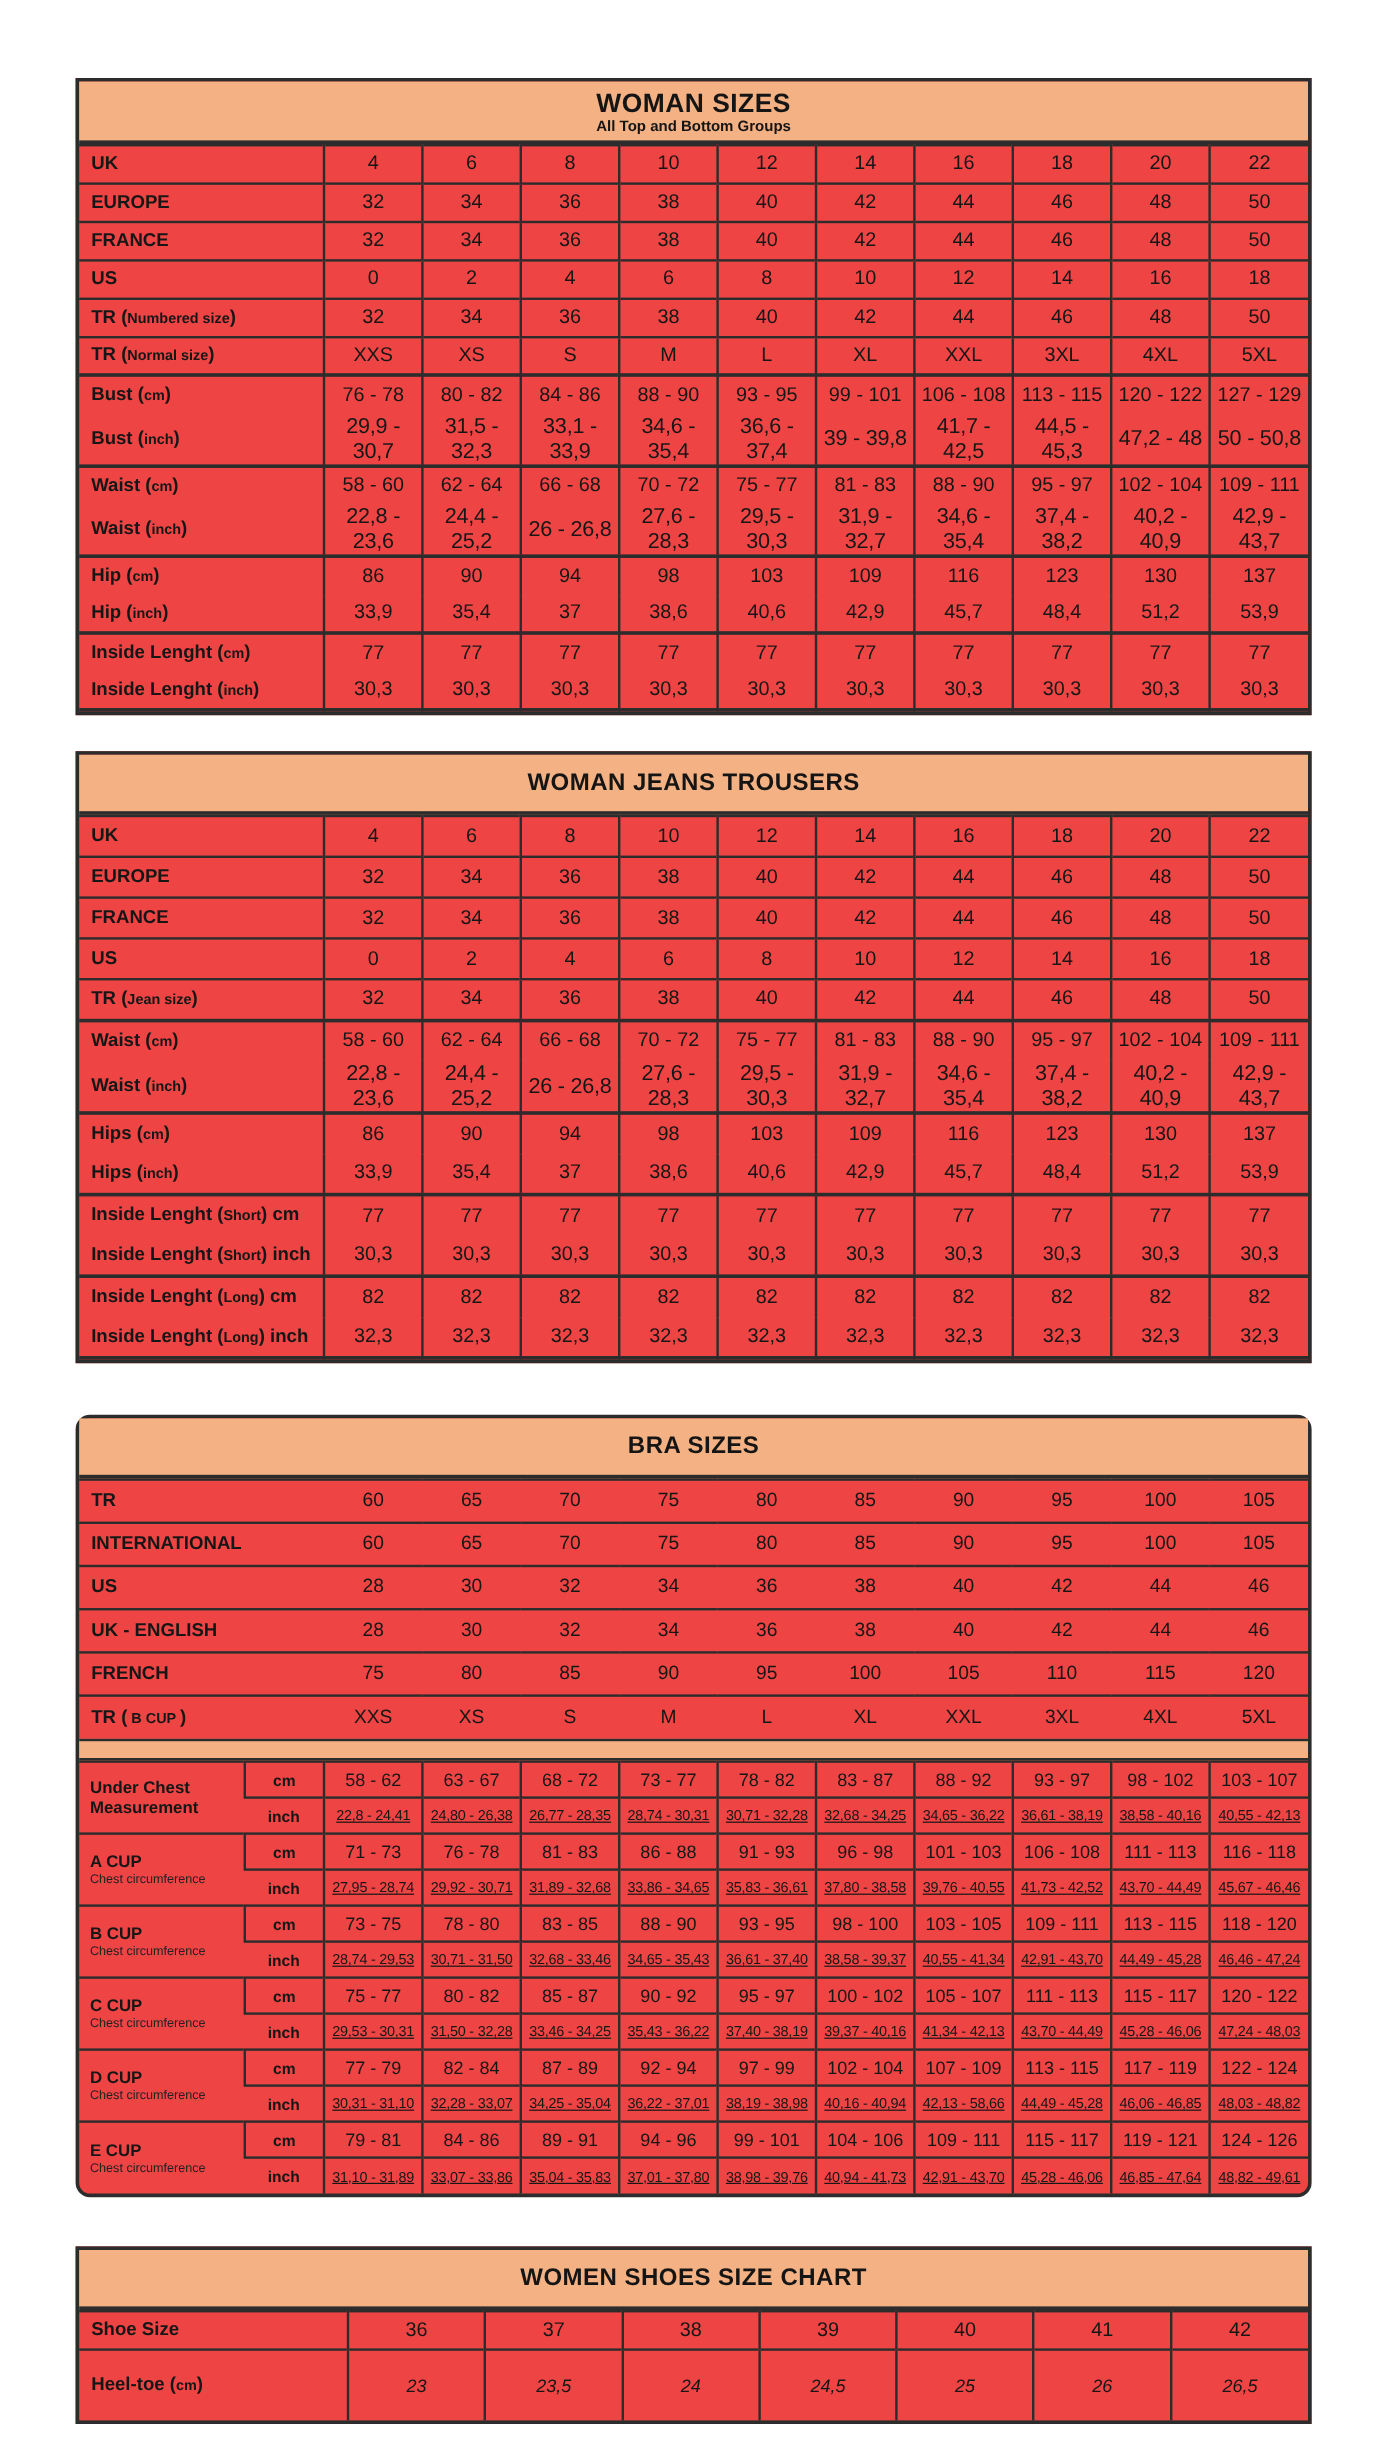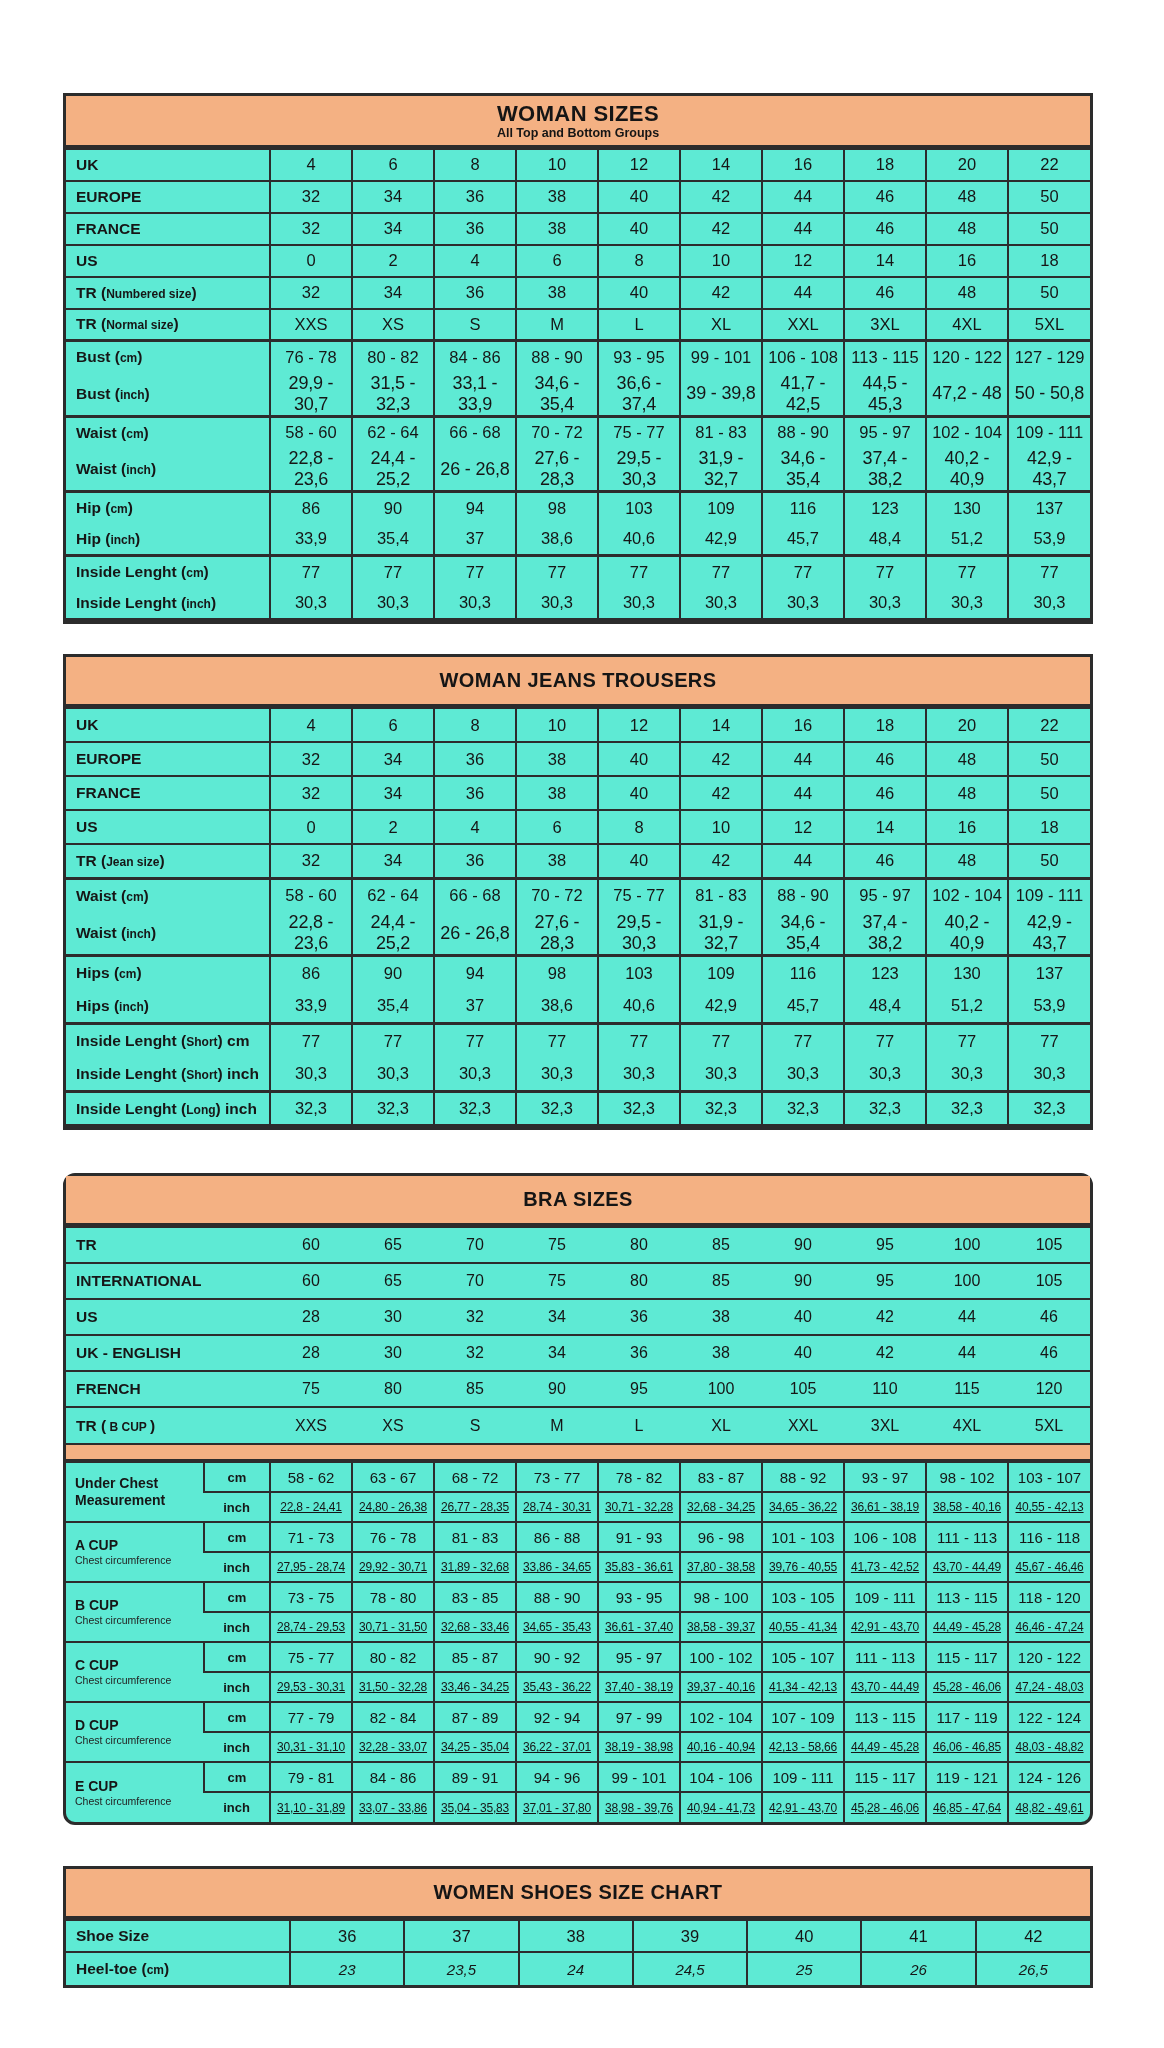--- a/index.html
+++ b/index.html
@@ -4,21 +4,21 @@
 <style>
   html,body{margin:0;padding:0;}
   body{
     width:1164px;height:2048px;background:#ffffff;
     font-family:"Liberation Sans","DejaVu Sans",sans-serif;
     color:#161616;overflow:hidden;
   }
   .sheet{padding-top:65px;}
   .tbl{
     width:1030px;margin-left:63px;box-sizing:border-box;
-    border:3px solid #2c2c2c;background:#5eead4;margin-top:28px;
+    border:3px solid #2c2c2c;background:#ef4444;
   }
   .tbl.mb1{margin-bottom:30px;}
   .tbl.mb2{margin-bottom:43px;}
   .tbl.mb3{margin-bottom:41px;border-radius:12px;}
   .thead{
     background:#f4b183;border-bottom:3px solid #2c2c2c;
     text-align:center;padding:5px 0 4px 0;
   }
   .thead.pad{padding:12px 0;}
   .title{font-size:22px;line-height:1.15;font-weight:bold;letter-spacing:.4px;color:#151515;}
@@ -54,21 +54,21 @@
     font-weight:bold;font-size:14px;line-height:1.2;
   }
   .measure .sub{font-weight:normal;font-size:10.5px;line-height:1.2;color:#222;}
   .measure td.unit{font-weight:bold;font-size:13px;}
   .measure td.val{font-size:15px;}
   .measure tr.inchrow td{border-top:2px solid #2c2c2c;}
   .measure tr.inchrow td.val{font-size:12px;letter-spacing:-0.2px;text-decoration:underline;}
 
   
   .shoes tbody:first-child tr{height:66px;}
-  .shoes tbody:last-child tr{height:33px;}
+  .shoes tbody:last-child tr{height:59px;}
   .shoes tbody:first-child td.val{font-weight:bold;font-size:17px;}
   .shoes tbody:last-child td.val{font-size:15px;font-style:italic;}
 </style>
 </head>
 <body>
 
 <div class="sheet">
 
   <section class="tbl mb1">
     <header class="thead">
@@ -468,20 +468,33 @@
               <td class="val">30,3</td>
               <td class="val">30,3</td>
               <td class="val">30,3</td>
               <td class="val">30,3</td>
               <td class="val">30,3</td>
               <td class="val">30,3</td>
               <td class="val">30,3</td>
             </tr>
           </tbody>
           <tbody class="group pair">
+            <tr>
+              <td class="label">Inside Lenght (<span class="paren">Long</span>) cm</td>
+              <td class="val">82</td>
+              <td class="val">82</td>
+              <td class="val">82</td>
+              <td class="val">82</td>
+              <td class="val">82</td>
+              <td class="val">82</td>
+              <td class="val">82</td>
+              <td class="val">82</td>
+              <td class="val">82</td>
+              <td class="val">82</td>
+            </tr>
             <tr>
               <td class="label">Inside Lenght (<span class="paren">Long</span>) inch</td>
               <td class="val">32,3</td>
               <td class="val">32,3</td>
               <td class="val">32,3</td>
               <td class="val">32,3</td>
               <td class="val">32,3</td>
               <td class="val">32,3</td>
               <td class="val">32,3</td>
               <td class="val">32,3</td>

